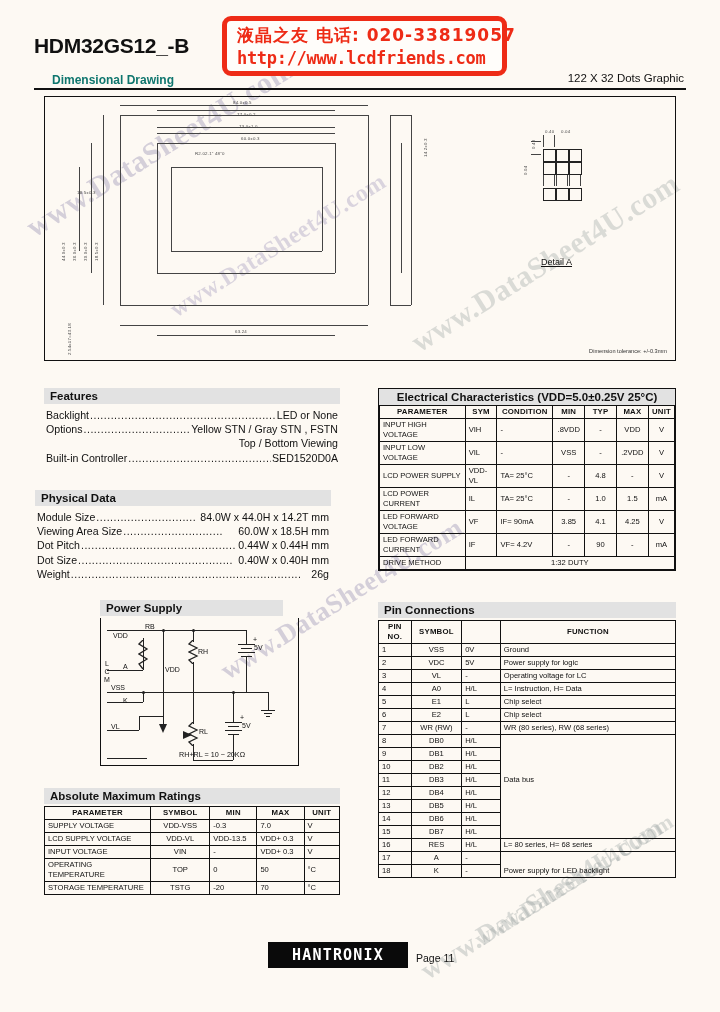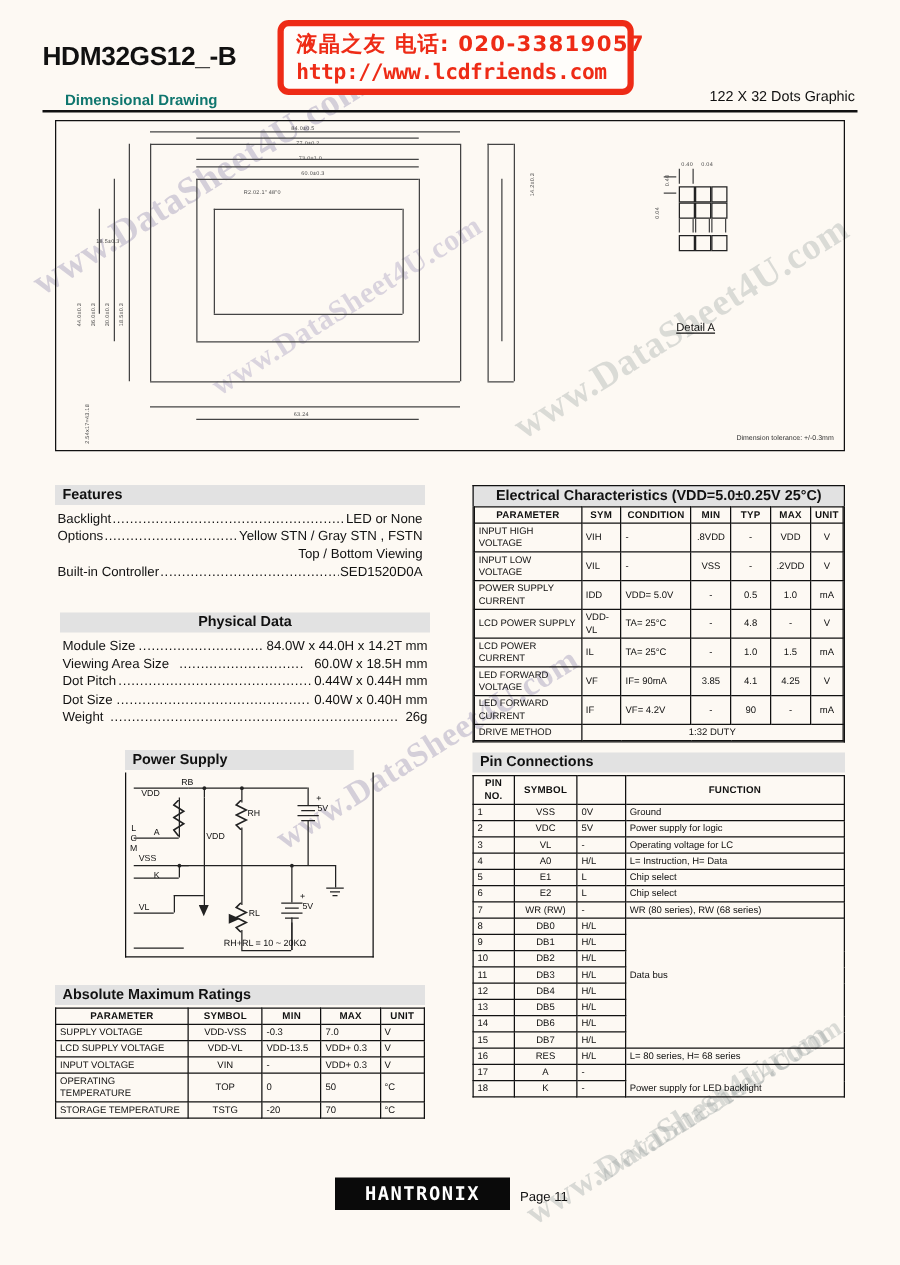--- a/index.html
+++ b/index.html
@@ -232,21 +232,21 @@
           <span class="cont">Top / Bottom  Viewing</span>
         </div>
       <div class="specrow">
           <span>Built-in Controller</span>
           <span class="lead">............................................</span>
           <span>SED1520D0A</span>
         </div>
     </div>
   </div>
 
-  <div class="panel" style="left:48px;top:490px;width:296px;text-align:center;">
+  <div class="panel" style="left:35px;top:490px;width:296px;">
     <div class="panel-hd">Physical Data</div>
     <div class="speclist">
       <div class="specrow">
           <span>Module Size</span>
           <span class="lead">.............................</span>
           <span>84.0W x 44.0H x 14.2T mm</span>
         </div>
       <div class="specrow">
           <span>Viewing Area Size</span>
           <span class="lead">.............................</span>
@@ -294,29 +294,20 @@
               <td>V</td>
             </tr>
         <tr>
               <td>INPUT LOW VOLTAGE</td>
               <td>VIL</td>
               <td>-</td>
               <td>VSS</td>
               <td>-</td>
               <td>.2VDD</td>
               <td>V</td>
-            </tr>
-        <tr>
-              <td>POWER SUPPLY CURRENT</td>
-              <td>IDD</td>
-              <td>VDD= 5.0V</td>
-              <td>-</td>
-              <td>0.5</td>
-              <td>1.0</td>
-              <td>mA</td>
             </tr>
         <tr>
               <td>LCD POWER SUPPLY</td>
               <td>VDD-VL</td>
               <td>TA= 25°C</td>
               <td>-</td>
               <td>4.8</td>
               <td>-</td>
               <td>V</td>
             </tr>

